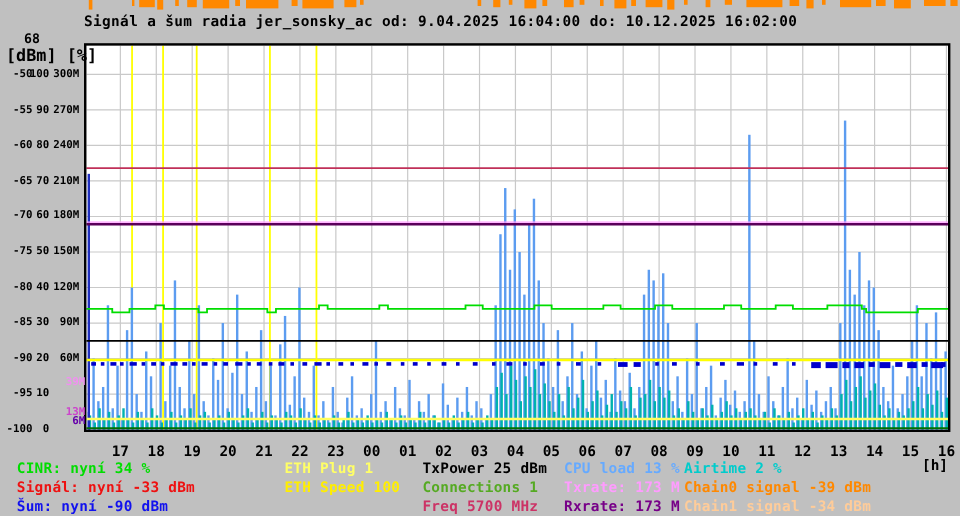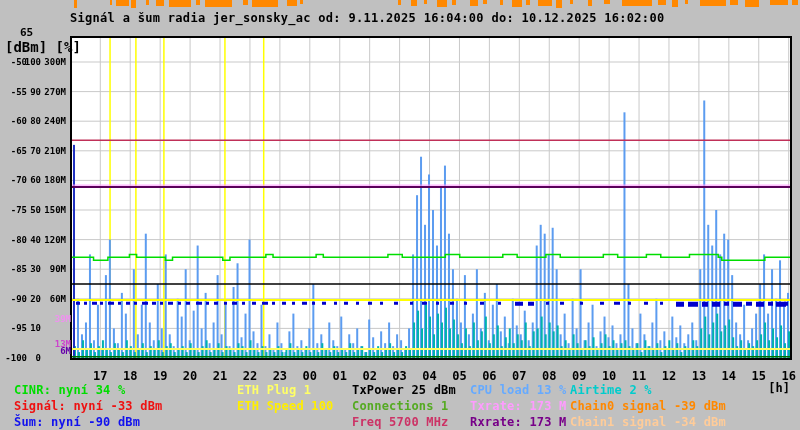--- a/index.html
+++ b/index.html
@@ -527,20 +527,20 @@
       <rect x="622" y="0" width="30" height="6" fill="#ff8800"></rect>
       <rect x="658" y="0" width="8" height="5" fill="#ff8800"></rect>
       <rect x="672" y="0" width="6" height="7" fill="#ff8800"></rect>
       <rect x="685" y="0" width="3" height="4" fill="#ff8800"></rect>
       <rect x="700" y="0" width="26" height="6" fill="#ff8800"></rect>
       <rect x="730" y="0" width="8" height="5" fill="#ff8800"></rect>
       <rect x="745" y="0" width="14" height="7" fill="#ff8800"></rect>
       <rect x="770" y="0" width="18" height="5" fill="#ff8800"></rect>
       <rect x="792" y="0" width="6" height="5" fill="#ff8800"></rect>
     </svg>
-  <div class="cinrmax">65</div>
+  <div class="cinrmax">68</div>
   <div class="yunits">[dBm] [%]</div>
-  <div class="title">Signál a šum radia jer_sonsky_ac od: 9.11.2025 16:04:00 do: 10.12.2025 16:02:00</div>
+  <div class="title">Signál a šum radia jer_sonsky_ac od: 9.04.2025 16:04:00 do: 10.12.2025 16:02:00</div>
   <div class="hunit">[h]</div>
   <div id="ylabels" style="left:0;top:0;"><div class="ylab" style="left:0;width:27px;top:57px">-50</div><div class="ylab" style="left:0;width:27px;top:86.6px">-55</div><div class="ylab" style="left:0;width:27px;top:116.2px">-60</div><div class="ylab" style="left:0;width:27px;top:145.8px">-65</div><div class="ylab" style="left:0;width:27px;top:175.4px">-70</div><div class="ylab" style="left:0;width:27px;top:205px">-75</div><div class="ylab" style="left:0;width:27px;top:234.60000000000002px">-80</div><div class="ylab" style="left:0;width:27px;top:264.20000000000005px">-85</div><div class="ylab" style="left:0;width:27px;top:293.8px">-90</div><div class="ylab" style="left:0;width:27px;top:323.40000000000003px">-95</div><div class="ylab" style="left:0;width:27px;top:353px">-100</div><div class="ylab" style="left:0;width:41px;top:57px">100</div><div class="ylab" style="left:0;width:41px;top:86.6px">90</div><div class="ylab" style="left:0;width:41px;top:116.2px">80</div><div class="ylab" style="left:0;width:41px;top:145.8px">70</div><div class="ylab" style="left:0;width:41px;top:175.4px">60</div><div class="ylab" style="left:0;width:41px;top:205px">50</div><div class="ylab" style="left:0;width:41px;top:234.60000000000002px">40</div><div class="ylab" style="left:0;width:41px;top:264.20000000000005px">30</div><div class="ylab" style="left:0;width:41px;top:293.8px">20</div><div class="ylab" style="left:0;width:41px;top:323.40000000000003px">10</div><div class="ylab" style="left:0;width:41px;top:353px">0</div><div class="ylab" style="left:0;width:66px;top:57px">300M</div><div class="ylab" style="left:0;width:66px;top:86.6px">270M</div><div class="ylab" style="left:0;width:66px;top:116.2px">240M</div><div class="ylab" style="left:0;width:66px;top:145.8px">210M</div><div class="ylab" style="left:0;width:66px;top:175.4px">180M</div><div class="ylab" style="left:0;width:66px;top:205px">150M</div><div class="ylab" style="left:0;width:66px;top:234.60000000000002px">120M</div><div class="ylab" style="left:0;width:66px;top:264.20000000000005px">90M</div><div class="ylab" style="left:0;width:66px;top:293.8px">60M</div><div class="ylab sidelab" style="top: 313.52px; color: rgb(240, 144, 240);">39M</div><div class="ylab sidelab" style="top: 339.173px; color: rgb(204, 68, 204);">13M</div><div class="ylab sidelab" style="top: 346.08px; color: rgb(102, 0, 170);">6M</div></div>
   <div id="xlabels" style="left:0;top:0;"><div class="xlab" style="left:85.3px">17</div><div class="xlab" style="left:115.22999999999999px">18</div><div class="xlab" style="left:145.16px">19</div><div class="xlab" style="left:175.08999999999997px">20</div><div class="xlab" style="left:205.01999999999998px">21</div><div class="xlab" style="left:234.95px">22</div><div class="xlab" style="left:264.88px">23</div><div class="xlab" style="left:294.81px">00</div><div class="xlab" style="left:324.74px">01</div><div class="xlab" style="left:354.67px">02</div><div class="xlab" style="left:384.6px">03</div><div class="xlab" style="left:414.53000000000003px">04</div><div class="xlab" style="left:444.46px">05</div><div class="xlab" style="left:474.39px">06</div><div class="xlab" style="left:504.31999999999994px">07</div><div class="xlab" style="left:534.25px">08</div><div class="xlab" style="left:564.18px">09</div><div class="xlab" style="left:594.11px">10</div><div class="xlab" style="left:624.04px">11</div><div class="xlab" style="left:653.9699999999999px">12</div><div class="xlab" style="left:683.9px">13</div><div class="xlab" style="left:713.8299999999999px">14</div><div class="xlab" style="left:743.76px">15</div><div class="xlab" style="left:773.6899999999999px">16</div></div>
   <div id="legend" style="left:0;top:0;"><div class="leg" style="left: 14px; top: 383px; color: rgb(0, 221, 0);">CINR: nyní 34 %</div><div class="leg" style="left: 14px; top: 399px; color: rgb(238, 17, 17);">Signál: nyní -33 dBm</div><div class="leg" style="left: 14px; top: 415px; color: rgb(17, 17, 238);">Šum: nyní -90 dBm</div><div class="leg" style="left: 237px; top: 383px; color: rgb(255, 255, 102);">ETH Plug 1</div><div class="leg" style="left: 237px; top: 399px; color: rgb(255, 238, 0);">ETH Speed 100</div><div class="leg" style="left: 352px; top: 383px; color: rgb(0, 0, 0);">TxPower 25 dBm</div><div class="leg" style="left: 352px; top: 399px; color: rgb(85, 170, 34);">Connections 1</div><div class="leg" style="left: 352px; top: 415px; color: rgb(204, 51, 102);">Freq 5700 MHz</div><div class="leg" style="left: 470px; top: 383px; color: rgb(102, 170, 255);">CPU load 13 %</div><div class="leg" style="left: 470px; top: 399px; color: rgb(255, 155, 255);">Txrate: 173 M</div><div class="leg" style="left: 470px; top: 415px; color: rgb(119, 0, 136);">Rxrate: 173 M</div><div class="leg" style="left: 570px; top: 383px; color: rgb(0, 204, 204);">Airtime 2 %</div><div class="leg" style="left: 570px; top: 399px; color: rgb(255, 136, 0);">Chain0 signal -39 dBm</div><div class="leg" style="left: 570px; top: 415px; color: rgb(255, 204, 153);">Chain1 signal -34 dBm</div></div>
 </div>
 
 </body></html>

